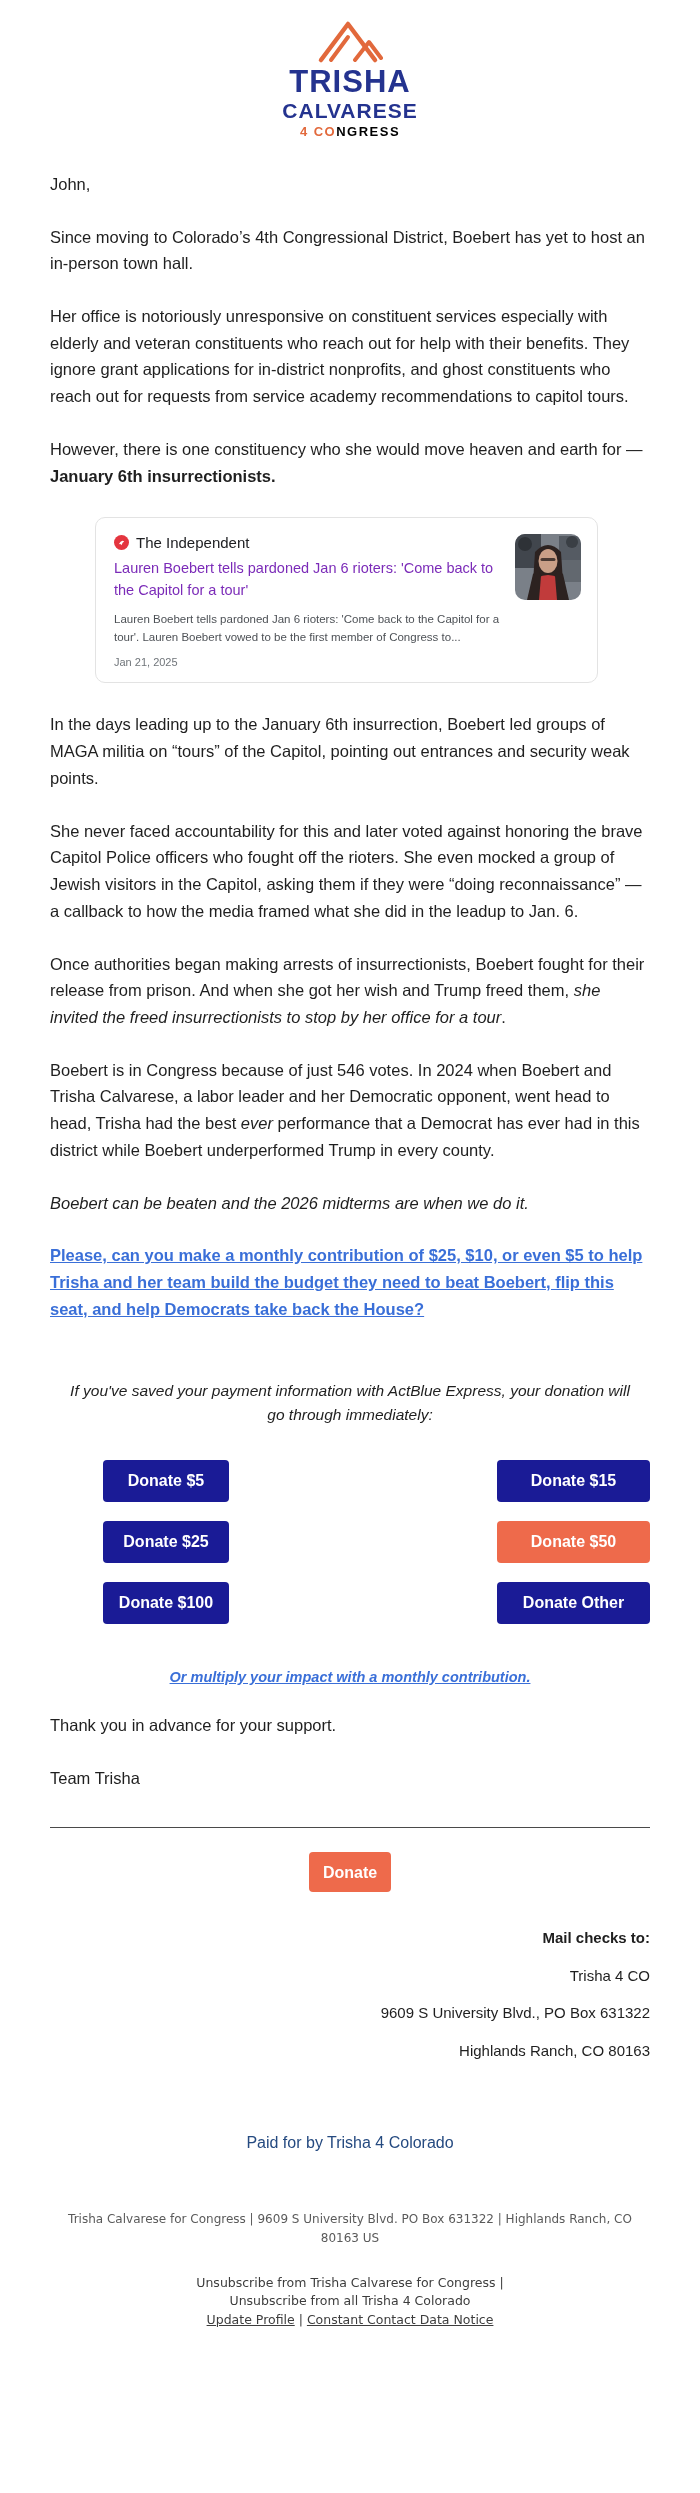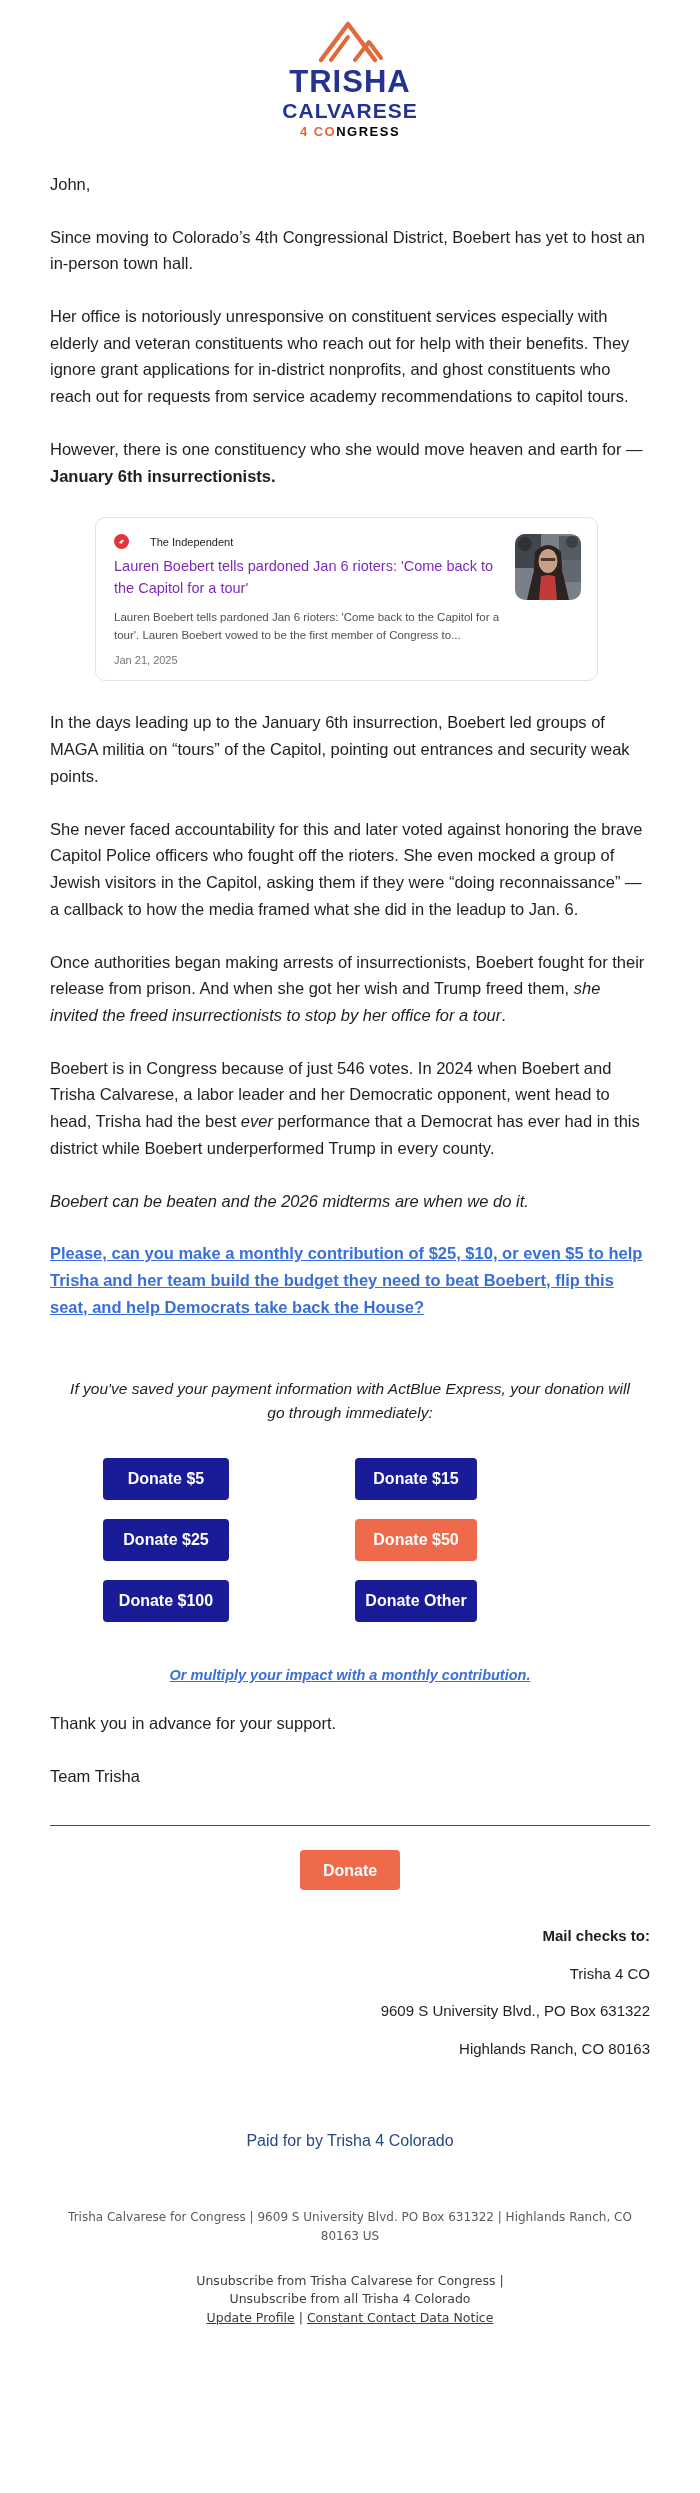--- a/index.html
+++ b/index.html
@@ -19,50 +19,50 @@
   p.copy{font-size:16.5px;line-height:1.62;margin:26px 0;}
   .b{font-weight:700;}
   .i{font-style:italic;}
   a.big-ask{color:#3a6fd8;font-weight:700;text-decoration:underline;cursor:pointer;}
   p.copy a{color:#3a6fd8;}
 
   
   .news-card{display:flex;gap:14px;align-items:flex-start;border:1px solid #e3e3e3;border-radius:10px;
              padding:16px 16px 14px 18px;margin:28px 52px 28px 45px;background:#fff;}
   .news-main{flex:1;min-width:0;}
-  .news-source{display:flex;align-items:center;gap:21px;font-size:11px;color:#202124;}
+  .news-source{display:flex;align-items:center;gap:7px;font-size:15px;color:#202124;}
   .src-dot{width:15px;height:15px;border-radius:50%;background:#e4353f;display:inline-flex;align-items:center;justify-content:center;flex:none;}
   .src-dot svg{display:block;}
   .news-headline{font-size:14.5px;line-height:1.5;color:#7b2bb8;margin:7px 0 9px;cursor:pointer;}
   .news-desc{font-size:11.5px;line-height:1.55;color:#4d5156;}
   .news-date{font-size:11px;color:#70757a;margin-top:10px;}
   .news-thumb{width:66px;height:66px;border-radius:10px;flex:none;overflow:hidden;cursor:pointer;}
   .news-thumb svg{display:block;}
 
   
   .actblue-note{font-style:italic;text-align:center;font-size:15.5px;line-height:1.5;max-width:565px;margin:57px auto 8px;}
 
   
   .donate-grid{margin-top:34px;}
-  .donate-row{display:flex;margin-bottom:19px;}
+  .donate-row{display:flex;margin-bottom:19px;justify-content:space-between;}
   .dbtn{display:inline-block;border:none;border-radius:4px;color:#ffffff;font-weight:700;font-size:16px;
         font-family:"Liberation Sans",sans-serif;height:42px;line-height:42px;text-align:center;cursor:pointer;padding:0;}
   .dbtn.navy{background:#1a1b96;}
   .dbtn.orange{background:#ee6a4b;}
   .dbtn.l{width:126px;margin-left:53px;}
-  .dbtn.r{width:122px;margin-left:126px;}
+  .dbtn.r{width:153px;margin-left:126px;}
 
   .monthly-link-wrap{text-align:center;margin:44px 0 18px;}
   .monthly-link{color:#3a6fd8;font-weight:700;font-style:italic;font-size:14.5px;text-decoration:underline;cursor:pointer;}
 
   hr.sig-rule{border:none;border-top:1px solid #4a4a4a;margin:36px 0 0;}
 
   .cta-wrap{text-align:center;margin:24px 0 36px;}
   .cta-donate{display:inline-block;background:#ee6a4b;color:#fff;font-weight:700;font-size:16px;border:none;border-radius:4px;
-              width:100px;height:40px;line-height:40px;text-align:center;cursor:pointer;font-family:"Liberation Sans",sans-serif;}
+              width:82px;height:40px;line-height:40px;text-align:center;cursor:pointer;font-family:"Liberation Sans",sans-serif;}
 
   .mail-checks{text-align:right;font-size:15px;line-height:1.3;}
   .mail-checks div{margin:18px 0;}
   .mail-checks .mc-title{font-weight:700;}
 
   .paid-for{color:#254a80;text-align:center;font-size:16px;margin-top:74px;}
 
   .cc-footer{font-family:"DejaVu Sans",sans-serif;}
   .footer-address{margin:58px auto 0;max-width:600px;text-align:center;font-size:12px;line-height:1.55;color:#5a5a5a;}
   .unsub{margin-top:26px;text-align:center;font-size:12.5px;line-height:1.5;color:#3d3d3d;}

